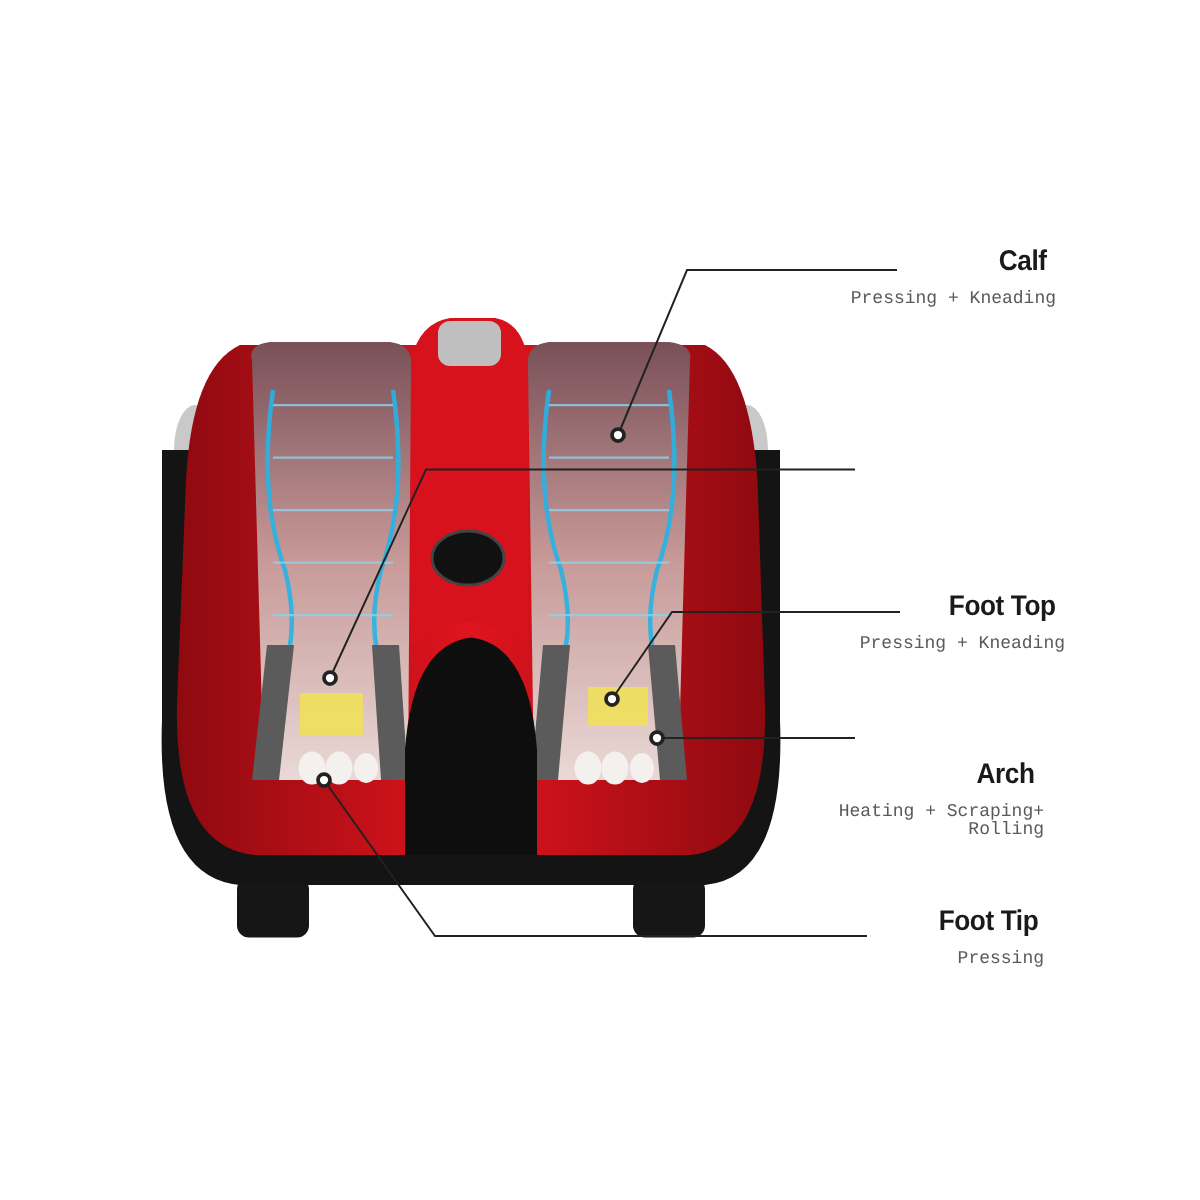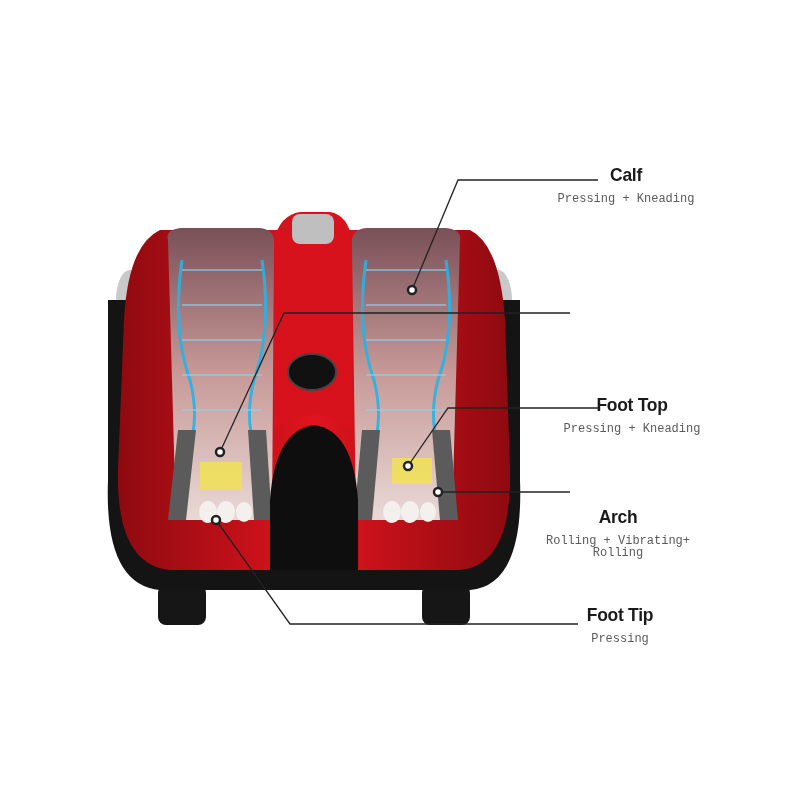--- a/index.html
+++ b/index.html
@@ -1,19 +1,19 @@
 <!DOCTYPE html>
 <html><head>
 <meta charset="utf-8">
 <style>
   html, body { margin:0; padding:0; background:#ffffff; }
   body { width:800px; height:800px; position:relative; overflow:hidden; font-family:"Liberation Sans", sans-serif; }
   .stage { position:absolute; left:0; top:0; width:800px; height:800px; }
   svg.art { position:absolute; left:0; top:0; }
-  .label { position:absolute; text-align:center; }
+  .label { position:absolute; text-align:right; }
   .label .title {
     font-family:"Liberation Sans", sans-serif; font-weight:bold; font-size:19px;
     color:#1a1a1a; letter-spacing:-0.3px; transform:scaleX(0.92); display:block; line-height:22px;
   }
   .label .sub {
     font-family:Liberation Mono, monospace; font-size:12px; color:#5a5a5a; display:block; line-height:14px; margin-top:6px;
   }
 </style>
 </head>
 <body>
@@ -107,20 +107,20 @@
   <div class="label" style="left:548px; top:164px; width:156px;">
     <span class="title">Calf</span>
     <span class="sub">Pressing + Kneading</span>
   </div>
   <div class="label" style="left:554px; top:394px; width:156px;">
     <span class="title">Foot Top</span>
     <span class="sub">Pressing + Kneading</span>
   </div>
   <div class="label" style="left:540px; top:478px; width:156px;margin-top:28px;">
     <span class="title">Arch</span>
-    <span class="sub">Rolling + Vibrating+</span>
+    <span class="sub">Heating + Scraping+</span>
     <span class="sub" style="margin-top:-2px;">Rolling</span>
   </div>
-  <div class="label" style="left:572px; top:604px; width:96px;">
+  <div class="label" style="left:600px; top:604px; width:96px;">
     <span class="title">Foot Tip</span>
     <span class="sub">Pressing</span>
   </div>
 </div>
 
 </body></html>

